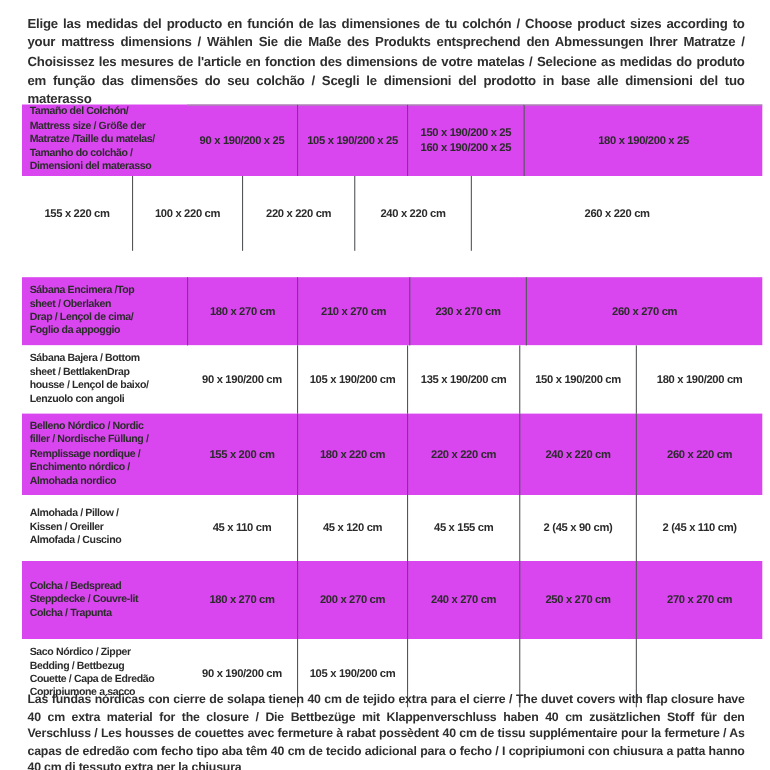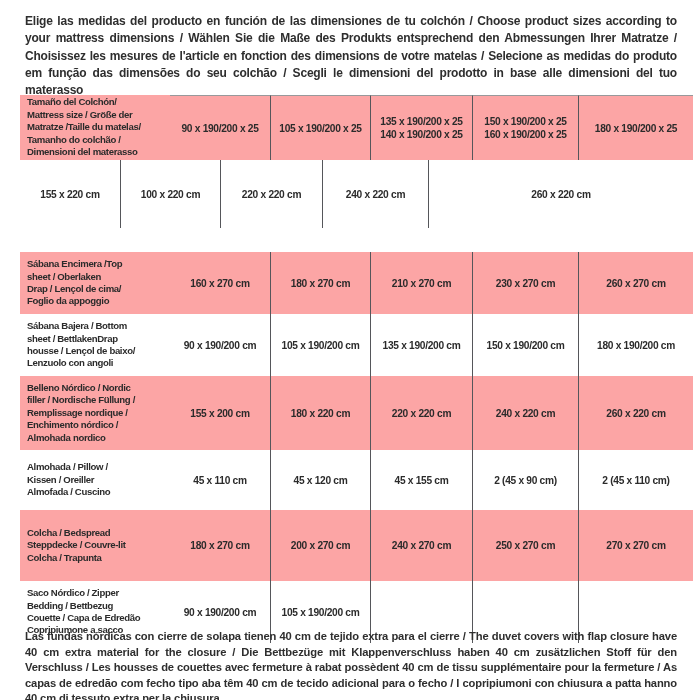--- a/index.html
+++ b/index.html
@@ -15,21 +15,21 @@
   }
   .footnote{
     position:absolute;top:629px;left:25px;width:652px;
     font-size:11.2px;font-weight:bold;line-height:15.6px;
     letter-spacing:-0.15px;text-align:justify;color:#2e2e2e;
   }
   .size-table{
     position:absolute;top:95px;left:20px;width:673px;
   }
   .trow{display:flex;width:100%;}
-  .shaded{background:#fca5a5;}
+  .shaded{background:#d946ef;}
   .plain{background:#ffffff;}
   .r0{height:65px;}
   .r1{height:68px;}
   .r2{height:62px;margin-top:24px;}
   .r3{height:62px;}
   .r4{height:74px;}
   .r5{height:60px;}
   .r6{height:71px;}
   .r7{height:62px;}
   .lbl{
@@ -58,41 +58,38 @@
 <div class="size-table">
 
   <div class="trow r0 shaded">
     <div class="lbl">Tamaño del Colchón/
 Mattress size / Größe der
 Matratze /Taille du matelas/
 Tamanho do colchão /
 Dimensioni del materasso</div>
     <div class="val c1">90 x 190/200 x 25</div>
     <div class="val c2">105 x 190/200 x 25</div>
-    <div class="val c3">135 x 190/200 x 25
-140 x 190/200 x 25</div>
     <div class="val c4">150 x 190/200 x 25
 160 x 190/200 x 25</div>
     <div class="val c5">180 x 190/200 x 25</div>
   </div>
 
   <div class="trow r1 plain">
     <div class="val c1">155 x 220 cm</div>
     <div class="val c2">100 x 220 cm</div>
     <div class="val c3">220 x 220 cm</div>
     <div class="val c4">240 x 220 cm</div>
     <div class="val c5">260 x 220 cm</div>
   </div>
 
   <div class="trow r2 shaded">
     <div class="lbl">Sábana Encimera /Top
 sheet / Oberlaken
 Drap / Lençol de cima/
 Foglio da appoggio</div>
-    <div class="val c1">160 x 270 cm</div>
     <div class="val c2">180 x 270 cm</div>
     <div class="val c3">210 x 270 cm</div>
     <div class="val c4">230 x 270 cm</div>
     <div class="val c5">260 x 270 cm</div>
   </div>
 
   <div class="trow r3 plain">
     <div class="lbl">Sábana Bajera / Bottom
 sheet / BettlakenDrap
 housse / Lençol de baixo/

